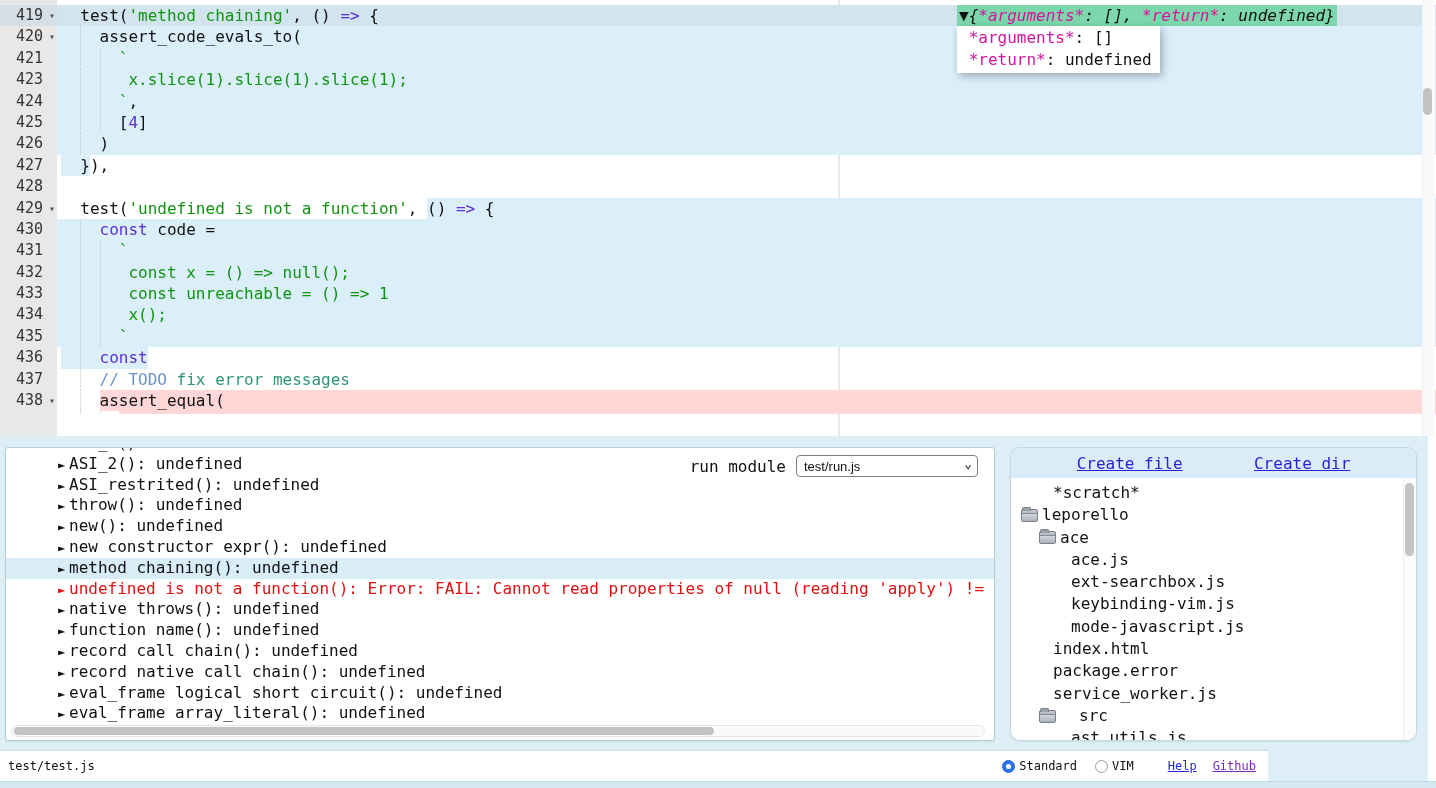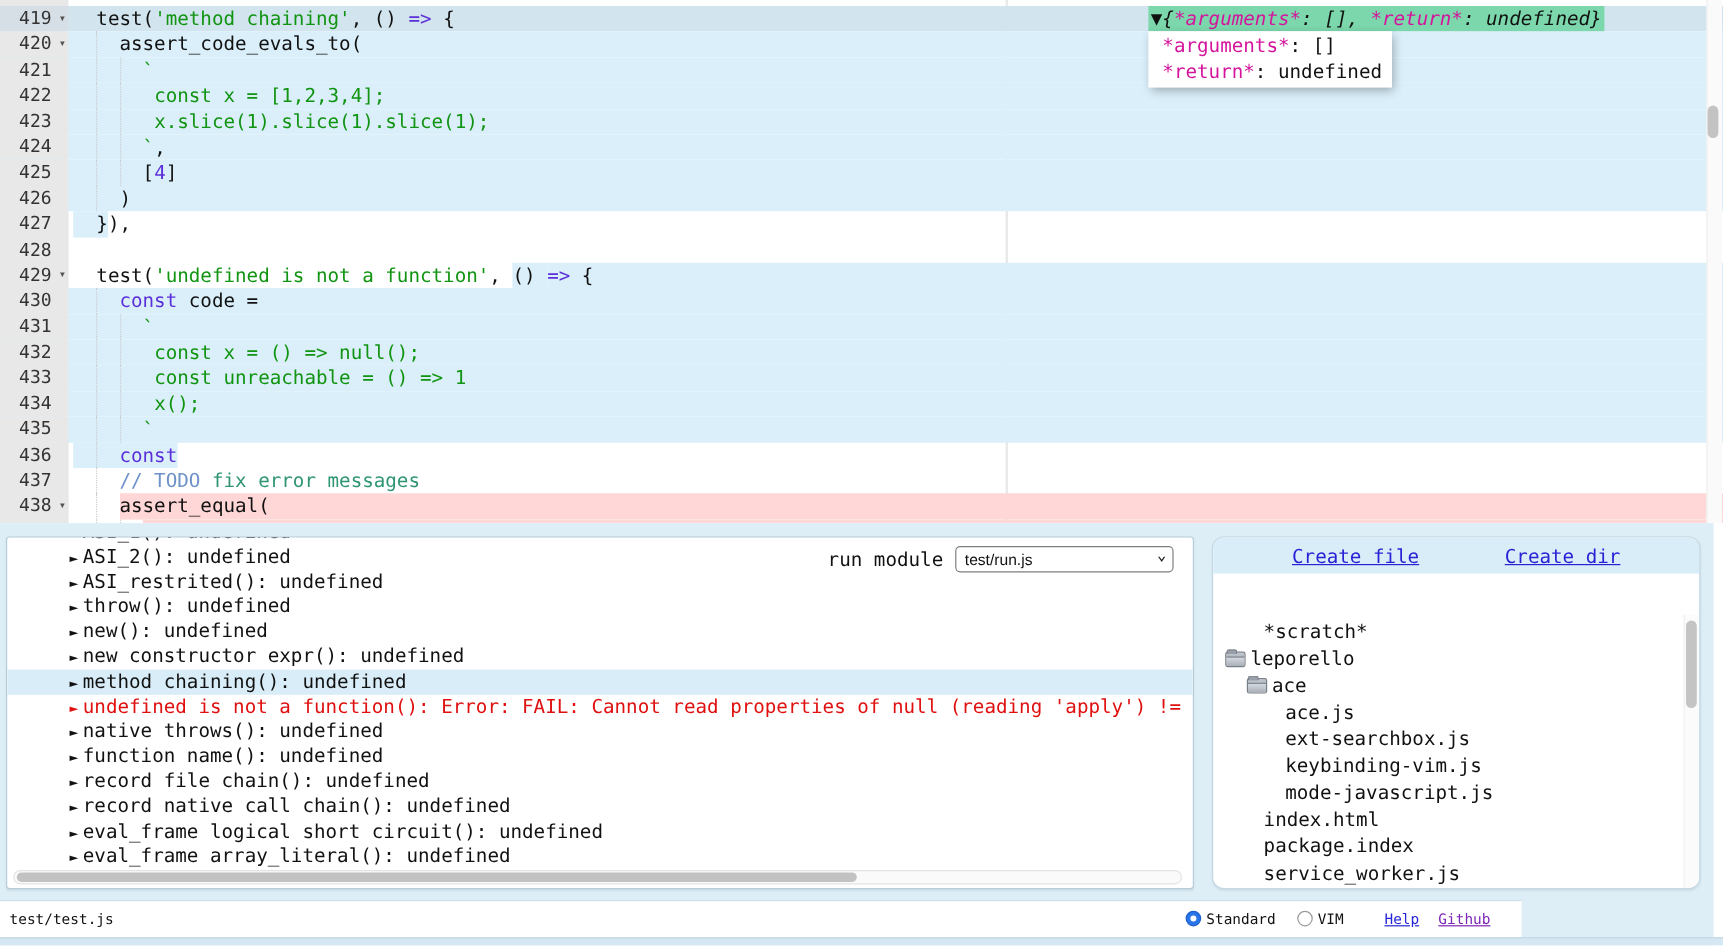--- a/index.html
+++ b/index.html
@@ -62,36 +62,36 @@
       background:#fff; border:1px solid #7f7f7f; border-radius:4px; padding:0 22px 0 7px; }
   .select-chevron { position:absolute; right:6px; top:1px; font-size:13px; font-weight:bold; color:#222; pointer-events:none; }
   #res-hsb-track { position:absolute; left:5px; right:9px; bottom:3px; height:12px; background:#fafafa;
                    border:1px solid #e4e4e4; border-radius:6px; }
   #res-hsb-thumb { position:absolute; left:2px; top:1px; height:8px; width:72%; background:#c2c2c2; border-radius:4px; }
 
   #files-panel { position:absolute; left:1010px; top:11px; width:407px; height:294px; background:#fff;
                  border:1px solid #c3d8e4; border-radius:10px; overflow:hidden; box-shadow:0 1px 2px rgba(0,0,0,.07); }
   #files-header { height:30px; background:#d9edf8; display:flex; align-items:center; justify-content:space-around; padding:0 30px; }
   .create-link { font-size:16px; color:#2822d6; text-decoration:underline; cursor:pointer; }
-  #file-tree { position:relative; height:262px; overflow:hidden; padding-top:4px;margin-top:34px; }
+  #file-tree { position:relative; height:262px; overflow:hidden; padding-top:4px; }
   .tree-row { height:22.3px; line-height:22.3px; font-size:16px; color:#111; white-space:pre; display:flex; align-items:center; }
   .folder-ico { flex:none; width:17px; height:13px; margin-right:4px; position:relative;
       background:linear-gradient(#c3c9d0,#8d939c); border:1px solid #7a8089; border-radius:2px; }
   .folder-ico::before { content:''; position:absolute; left:0px; top:-3px; width:7px; height:3px;
       background:#9aa0a9; border:1px solid #7a8089; border-bottom:none; border-radius:2px 2px 0 0; }
   .folder-ico::after { content:''; position:absolute; left:0; right:0; bottom:0; height:7px;
       background:linear-gradient(#d4d9df,#aab0b8); border-top:1px solid #848a93; }
   #tree-vsb-track { position:absolute; right:0; top:0; bottom:0; width:13px; background:#fbfbfb; border-left:1px solid #efefef; }
   #tree-vsb-thumb { position:absolute; right:2px; top:5px; width:9px; height:73px; background:#c4c4c4; border-radius:5px; }
 
   
   #statusbar { position:absolute; left:0; top:750px; width:1268px; height:31px; background:#fff;
                border-top:1px solid #cfe0ea; display:flex; align-items:center; font-size:12px; color:#111; }
   #status-file { margin-left:8px; }
-  #status-right { margin-left:auto; margin-right:26px; display:flex; }
+  #status-right { margin-left:auto; margin-right:12px; display:flex; align-items:center; }
   .radio { width:13px; height:13px; border-radius:50%; display:inline-block; position:relative; margin-right:4px; flex:none; }
   .radio.sel { background:#2a76e8; border:1px solid #1c5fd0; }
   .radio.sel::after { content:''; position:absolute; left:3px; top:3px; width:5px; height:5px; background:#fff; border-radius:50%; }
   .radio.unsel { background:#fff; border:1px solid #9a9a9a; }
   .kb-label { margin-right:18px; }
   .sb-link { text-decoration:underline; cursor:pointer; margin-left:16px; }
   .sb-link.blue { color:#2626d8; }
   .sb-link.visited { color:#7d26b8; }
   #bottom-strip { position:absolute; left:0; top:781px; width:1436px; height:7px; background:#d5e7f2; border-top:1px solid #c2d8e4; }
 </style>
@@ -110,24 +110,20 @@
         </div>
         <div class="crow bg-blue">
           <div class="gut">420<span class="fold">▾</span></div>
           <div class="cnt"><span class="guide" style="left: 23.26px;"></span><span class="tok-def">    assert_code_evals_to(</span></div>
         </div>
         <div class="crow bg-blue">
           <div class="gut">421</div>
           <div class="cnt"><span class="guide" style="left: 23.26px;"></span><span class="guide" style="left: 42.52px;"></span><span class="tok-def">      </span><span class="tok-str">`</span></div>
         </div>
         <div class="crow bg-blue">
-          <div class="gut">422</div>
-          <div class="cnt"><span class="guide" style="left: 23.26px;"></span><span class="guide" style="left: 42.52px;"></span><span class="tok-def">       </span><span class="tok-str">const x = [1,2,3,4];</span></div>
-        </div>
-        <div class="crow bg-blue">
           <div class="gut">423</div>
           <div class="cnt"><span class="guide" style="left: 23.26px;"></span><span class="guide" style="left: 42.52px;"></span><span class="tok-def">       </span><span class="tok-str">x.slice(1).slice(1).slice(1);</span></div>
         </div>
         <div class="crow bg-blue">
           <div class="gut">424</div>
           <div class="cnt"><span class="guide" style="left: 23.26px;"></span><span class="guide" style="left: 42.52px;"></span><span class="tok-def">      </span><span class="tok-str">`</span><span class="tok-def">,</span></div>
         </div>
         <div class="crow bg-blue">
           <div class="gut">425</div>
           <div class="cnt"><span class="guide" style="left: 23.26px;"></span><span class="guide" style="left: 42.52px;"></span><span class="tok-def">      [</span><span class="tok-num">4</span><span class="tok-def">]</span></div>
@@ -209,21 +205,21 @@
           <div class="res-row clip"><span class="res-arrow">►</span><span>ASI_1(): undefined</span></div>
           <div class="res-row"><span class="res-arrow">►</span><span>ASI_2(): undefined</span></div>
           <div class="res-row"><span class="res-arrow">►</span><span>ASI_restrited(): undefined</span></div>
           <div class="res-row"><span class="res-arrow">►</span><span>throw(): undefined</span></div>
           <div class="res-row"><span class="res-arrow">►</span><span>new(): undefined</span></div>
           <div class="res-row"><span class="res-arrow">►</span><span>new constructor expr(): undefined</span></div>
           <div class="res-row selected"><span class="res-arrow">►</span><span>method chaining(): undefined</span></div>
           <div class="res-row error"><span class="res-arrow">►</span><span>undefined is not a function(): Error: FAIL: Cannot read properties of null (reading 'apply') != undefined</span></div>
           <div class="res-row"><span class="res-arrow">►</span><span>native throws(): undefined</span></div>
           <div class="res-row"><span class="res-arrow">►</span><span>function name(): undefined</span></div>
-          <div class="res-row"><span class="res-arrow">►</span><span>record file chain(): undefined</span></div>
+          <div class="res-row"><span class="res-arrow">►</span><span>record call chain(): undefined</span></div>
           <div class="res-row"><span class="res-arrow">►</span><span>record native call chain(): undefined</span></div>
           <div class="res-row"><span class="res-arrow">►</span><span>eval_frame logical short circuit(): undefined</span></div>
           <div class="res-row"><span class="res-arrow">►</span><span>eval_frame array_literal(): undefined</span></div>
         </div>
       <div id="run-module">
         <span id="run-module-label">run module</span>
         <span class="select-wrap">
           <select id="run-module-select">
             <option>test/run.js</option>
           </select>
@@ -243,21 +239,21 @@
       <div id="file-tree">
         <div id="tree-rows">
             <div class="tree-row" style="padding-left: 42px;"><span>*scratch*</span></div>
             <div class="tree-row" style="padding-left: 10px;"><span class="folder-ico"></span><span>leporello</span></div>
             <div class="tree-row" style="padding-left: 28px;"><span class="folder-ico"></span><span>ace</span></div>
             <div class="tree-row" style="padding-left: 60px;"><span>ace.js</span></div>
             <div class="tree-row" style="padding-left: 60px;"><span>ext-searchbox.js</span></div>
             <div class="tree-row" style="padding-left: 60px;"><span>keybinding-vim.js</span></div>
             <div class="tree-row" style="padding-left: 60px;"><span>mode-javascript.js</span></div>
             <div class="tree-row" style="padding-left: 42px;"><span>index.html</span></div>
-            <div class="tree-row" style="padding-left: 42px;"><span>package.index</span></div>
+            <div class="tree-row" style="padding-left: 42px;"><span>package.error</span></div>
             <div class="tree-row" style="padding-left: 42px;"><span>service_worker.js</span></div>
             <div class="tree-row" style="padding-left: 28px; gap: 19px;"><span class="folder-ico"></span><span>src</span></div>
             <div class="tree-row" style="padding-left: 60px;"><span>ast_utils.js</span></div>
           </div>
         <div id="tree-vsb-track">
           <div id="tree-vsb-thumb"></div>
         </div>
       </div>
     </div>
 

